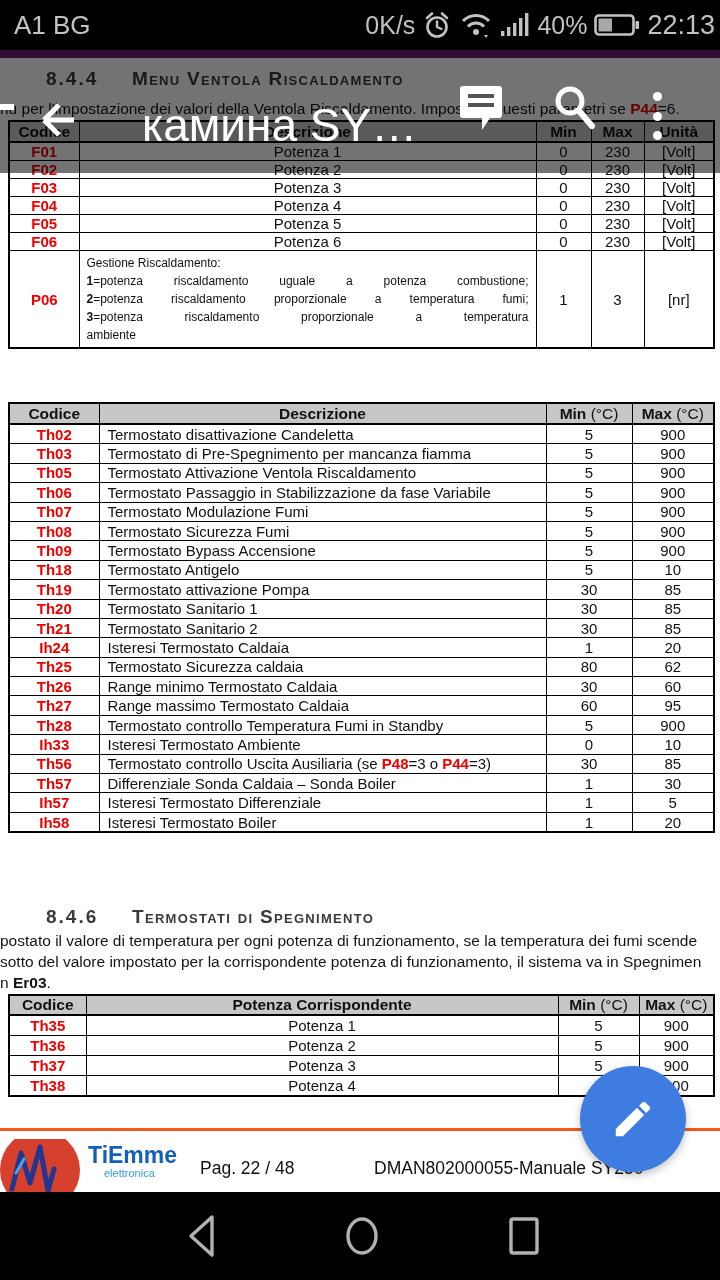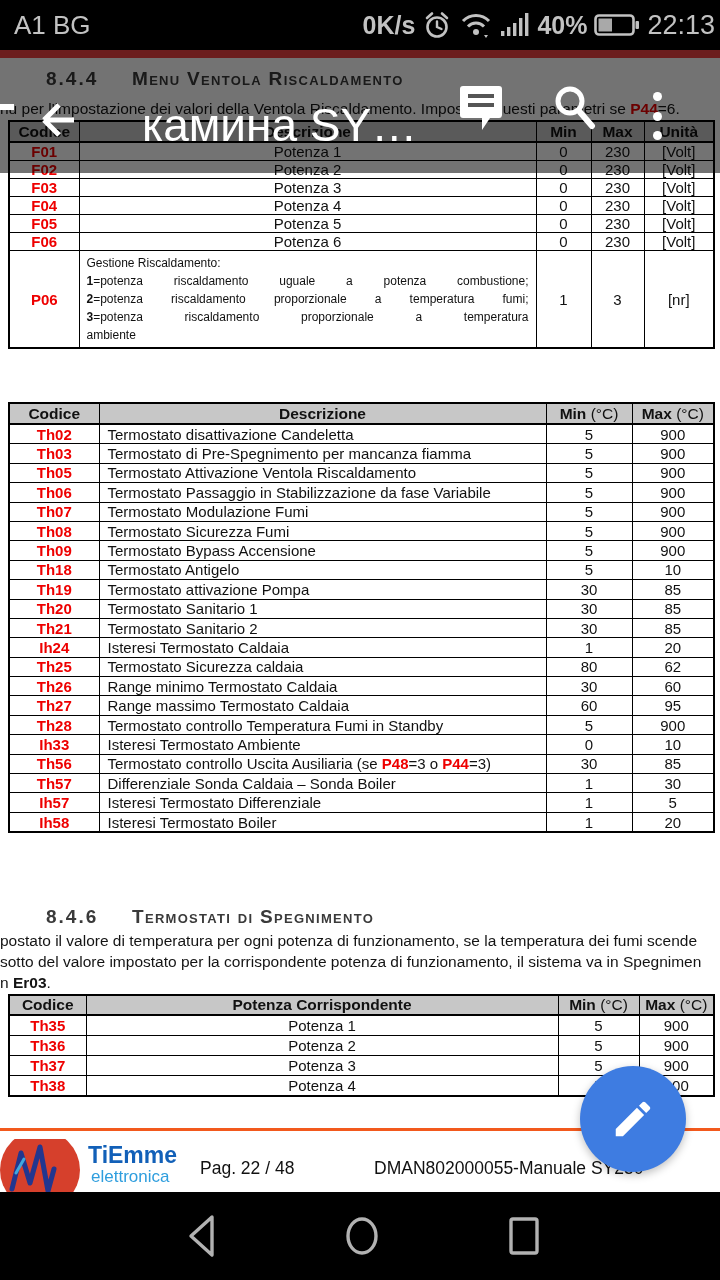--- a/index.html
+++ b/index.html
@@ -1,23 +1,23 @@
 <!DOCTYPE html>
 <html><head>
 <meta charset="utf-8">
 <style>
   html,body{margin:0;padding:0;background:#222;}
-  .screen{position:relative;width:720px;height:1280px;background:#ef4444;overflow:hidden;
+  .screen{position:relative;width:720px;height:1280px;background:#701a75;overflow:hidden;
           font-family:"Liberation Sans",sans-serif;}
 
   
   .statusbar{position:absolute;top:0;left:0;width:720px;height:50px;background:#000;z-index:10;color:#c2c2c2;}
   .sb-left{position:absolute;left:14px;top:10px;font-size:26px;}
   .sb-right{position:absolute;right:5px;top:0;height:50px;display:flex;align-items:center;gap:7px;}
-  .sb-text{font-size:25px;font-weight:bold;}
+  .sb-text{font-size:25px;}
   .sb-time{font-size:27px;}
   .sb-ic{display:block;}
 
   
   .toolbar{position:absolute;top:50px;left:0;width:720px;height:123px;background:rgba(0,0,0,0.55);z-index:6;}
   .back-btn{position:absolute;left:32px;top:44px;width:48px;height:52px;cursor:pointer;}
   .tb-title{position:absolute;left:142px;top:46px;color:#fff;font-size:46px;line-height:58px;white-space:nowrap;font-weight:400;}
   .icon-comment{position:absolute;left:458px;top:32px;cursor:pointer;}
   .icon-search{position:absolute;left:552px;top:34px;cursor:pointer;}
   .icon-dots{position:absolute;left:648px;top:42px;width:18px;height:48px;display:flex;flex-direction:column;align-items:center;justify-content:space-between;cursor:pointer;}
@@ -53,21 +53,21 @@
   #tb446 tbody td{height:19px}
   td.p06d{white-space:normal;text-align:left;padding:3px 7px 3px 7px;font-size:12px;line-height:18px;height:auto;}
   .p06d .jl{text-align:justify;text-align-last:justify;}
 
   .rule{position:absolute;left:0;top:1070px;width:720px;height:3px;background:#f2591d;}
 
   
   .logo-svg{position:absolute;left:0;top:1081px;}
   .logo-text{position:absolute;left:88px;top:1086px;line-height:1;}
   .logo-main{font-size:23px;font-weight:bold;color:#1260b8;}
-  .logo-sub{font-size:17px;color:#2f9ede;margin-top:1px;margin-left:3px;}
+  .logo-sub{font-size:11px;color:#2f9ede;margin-top:1px;margin-left:16px;}
   .f-page{position:absolute;left:200px;top:1100px;font-size:17.5px;color:#111;}
   .f-ref{position:absolute;left:374px;top:1100px;font-size:17.5px;color:#111;white-space:nowrap;}
 
   
   .fab{position:absolute;left:580px;top:1066px;width:106px;height:106px;border-radius:50%;
        background:#3e7ce1;z-index:7;display:flex;align-items:center;justify-content:center;
        box-shadow:0 3px 8px rgba(0,0,0,0.25);cursor:pointer;}
 
   
   .navbar{position:absolute;left:0;top:1192px;width:720px;height:88px;background:#000;z-index:8;}

